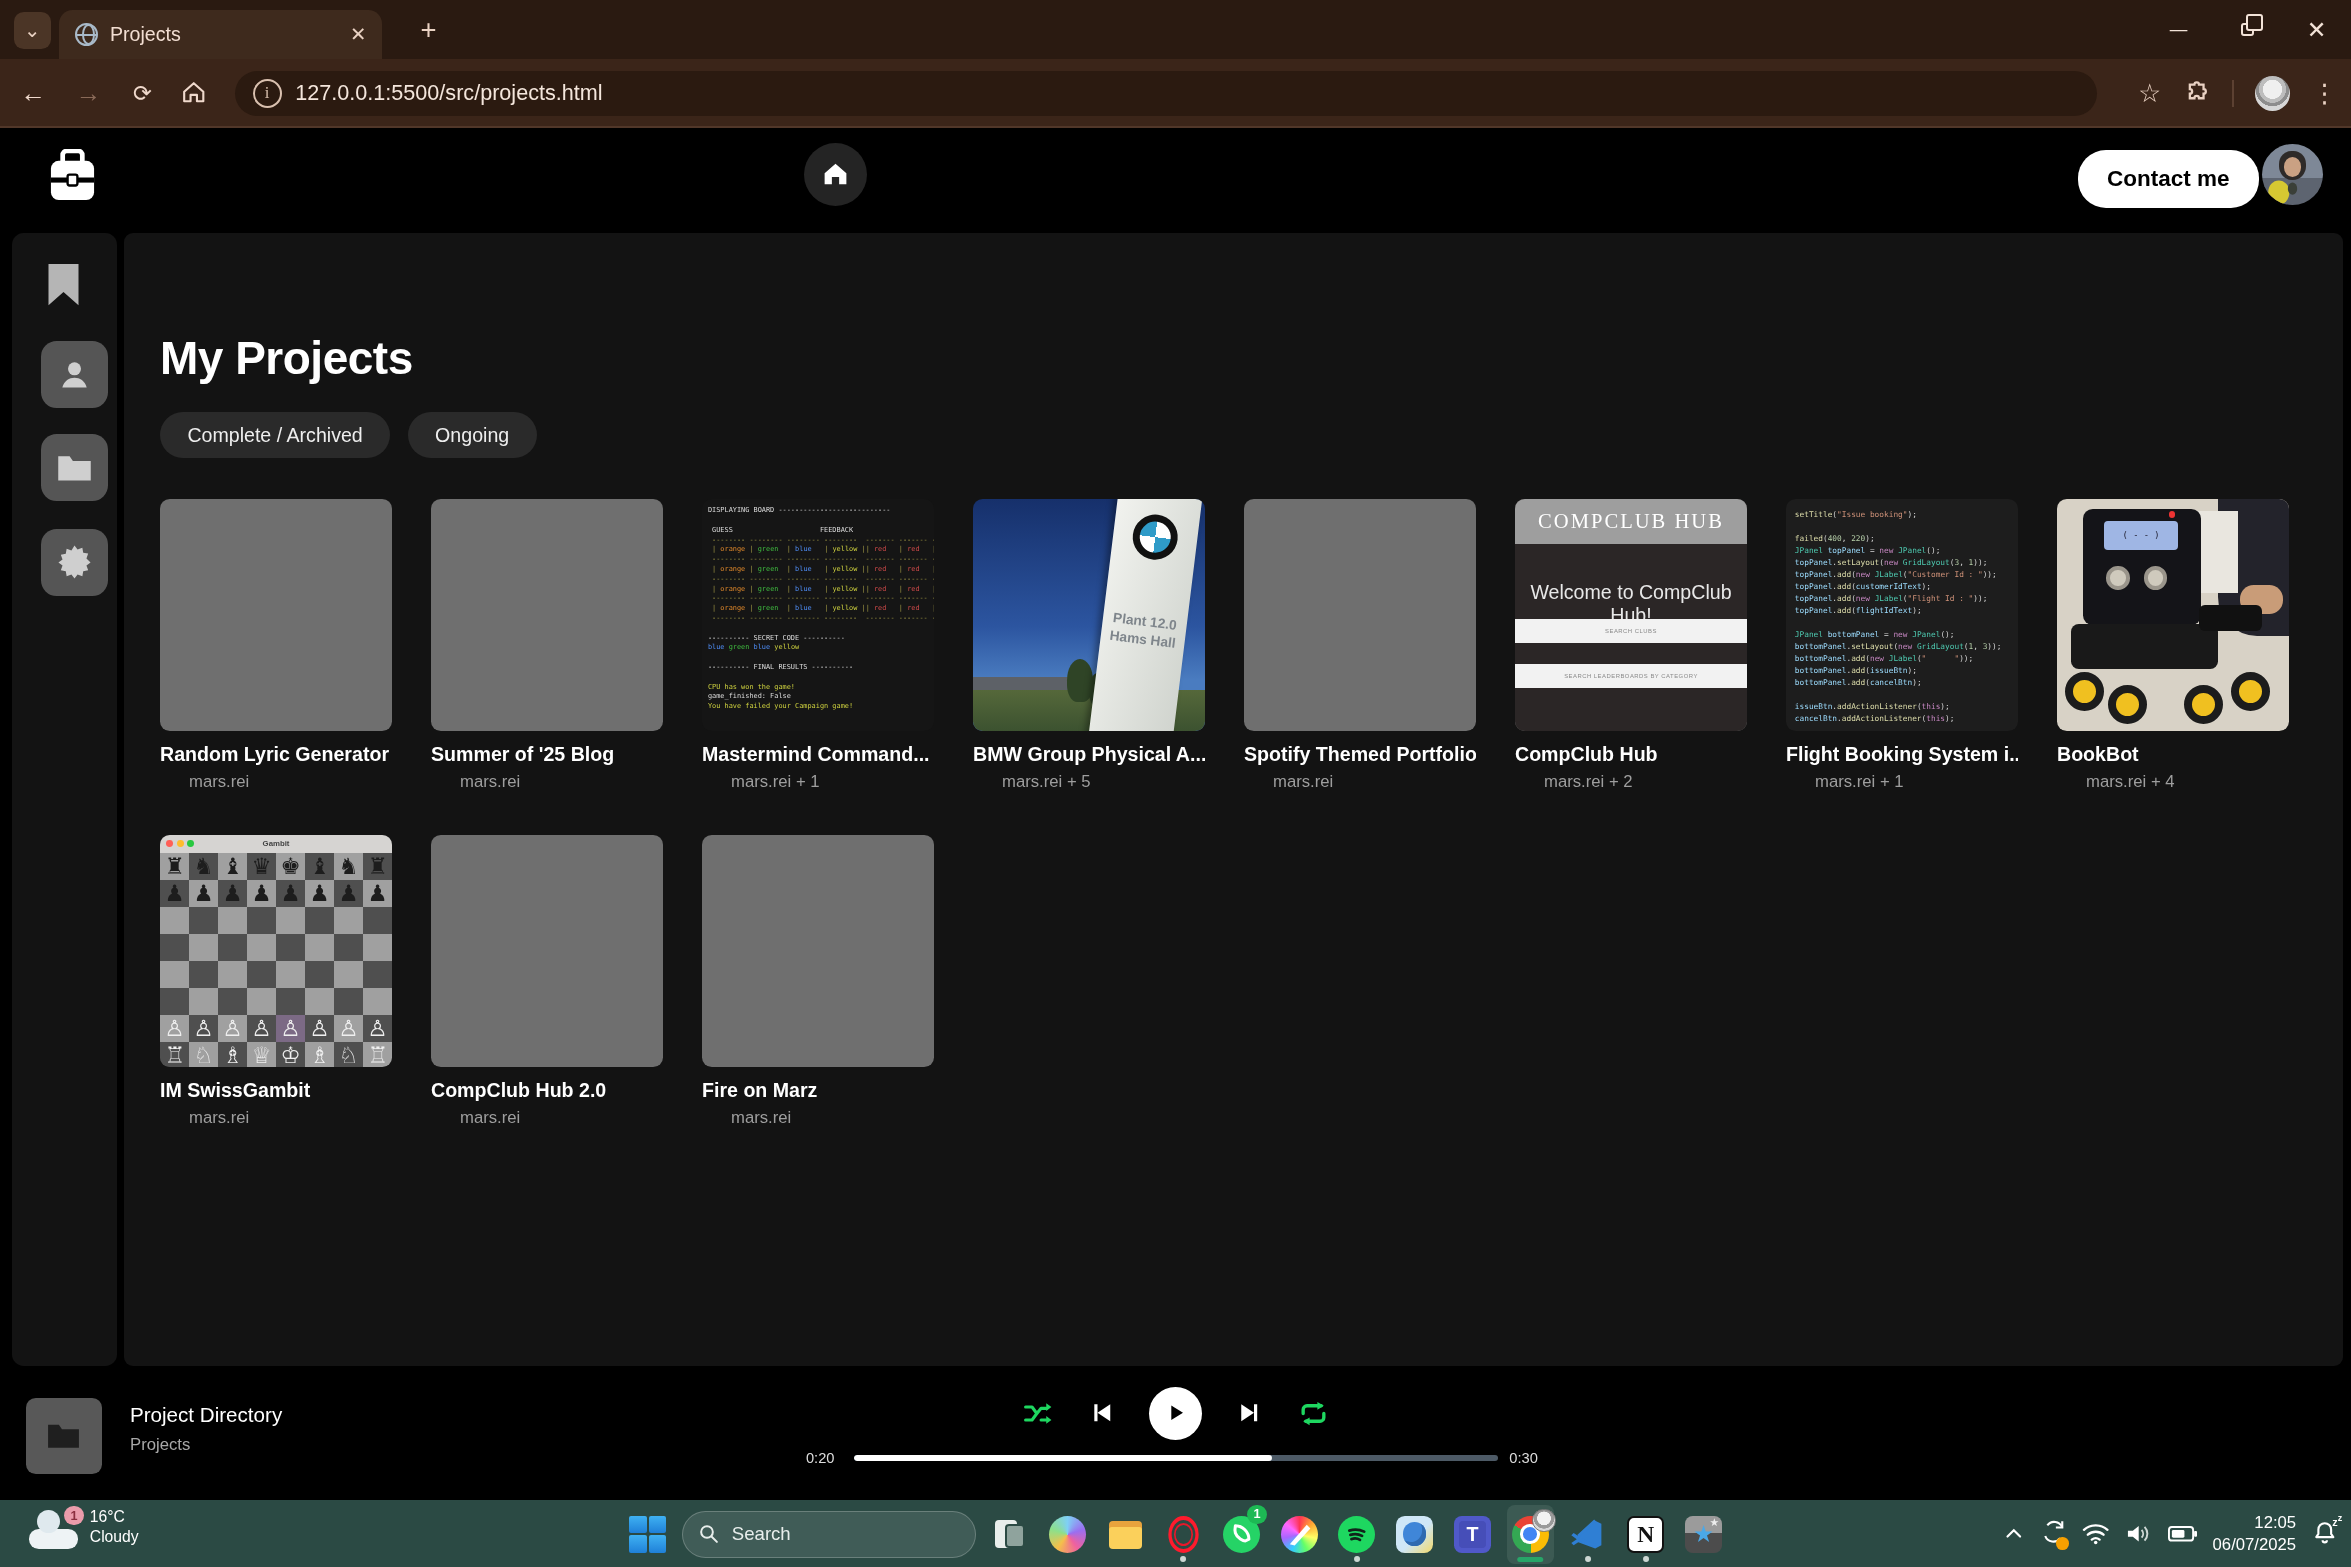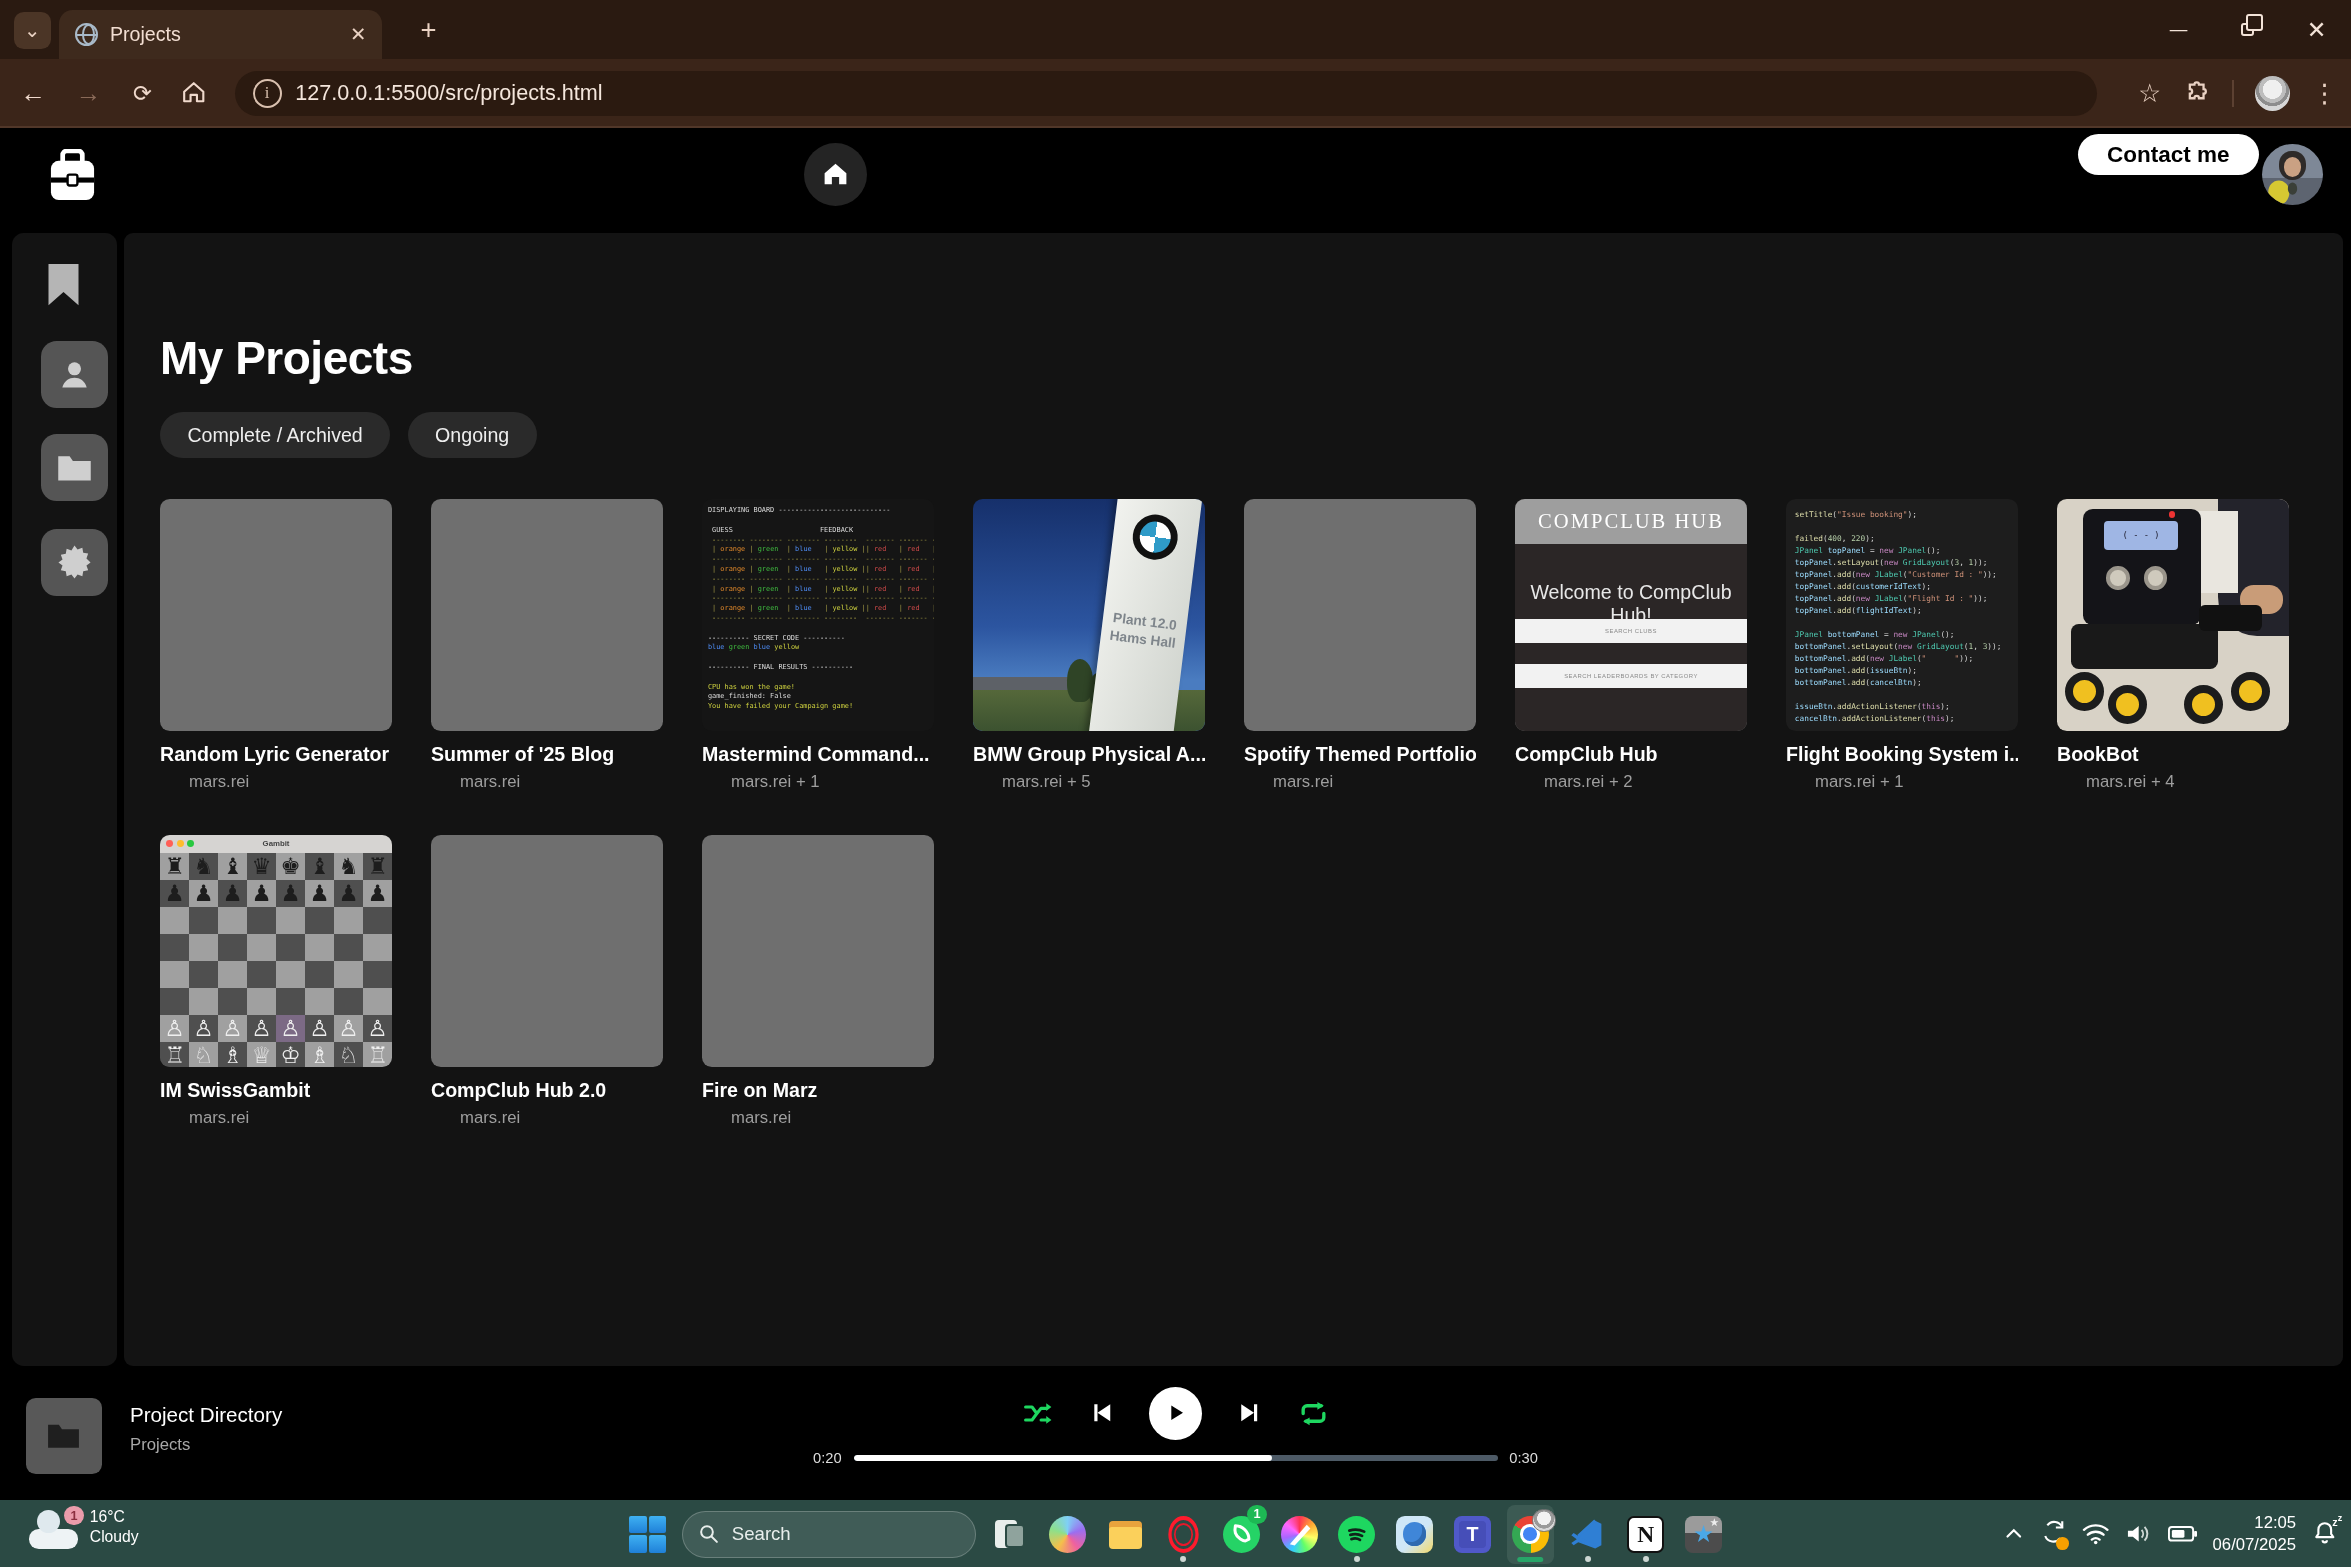--- a/index.html
+++ b/index.html
@@ -41,21 +41,21 @@
     background: radial-gradient(circle at 50% 38%, #efefef 0 34%, #bdbdbd 35% 48%, #8d8d8d 49% 60%, #d7d7d7 61%); }
 
   
   .site-header { position:absolute; left:0; top:129px; width:2351px; height:98px; background:#000; }
   .brand-case { position:absolute; left:47px; top:19.6px; }
   .home-btn { position:absolute; left:804px; top:13.7px; width:63px; height:63px; border-radius:50%; background:#242424;
     display:flex; align-items:center; justify-content:center; }
   .search-pill { position:absolute; left:888px; top:12.7px; width:676px; height:65px; border-radius:32px; background:#2a2a2a;
     display:flex; align-items:center; padding:0 23.5px; gap:17.6px; }
   .search-pill .ph { color:#b5b5b5; font-size:23.5px; }
-  .contact-btn { position:absolute; left:2078px; top:5px; height:41px; padding:0 29px; background:#fff; border-radius:28px;
+  .contact-btn { position:absolute; left:2078px; top:21px; height:58px; padding:0 29px; background:#fff; border-radius:28px;
     display:flex; align-items:center; color:#000; font-weight:bold; font-size:22.5px; }
   .site-avatar { position:absolute; left:2262px; top:14.7px; width:61px; height:61px; border-radius:50%; overflow:hidden;
     background: linear-gradient(180deg,#7e8897 0 55%, #5d6470 55%); position:absolute; }
   .site-avatar::before { content:""; position:absolute; left:16.7px; top:7.8px; width:27.4px; height:29px; border-radius:45% 45% 48% 48%;
     background:#2e2a28; }
   .site-avatar::after { content:""; position:absolute; left:21.6px; top:13.7px; width:17.6px; height:19.6px; border-radius:50%;
     background:#caa183; box-shadow:0 21.6px 0 -3.9px #3a3f38, -13.7px 25.5px 0 2px #d6c832; }
 
   
   .sidebar { position:absolute; left:11.8px; top:233px; width:105px; height:1133px; background:#131313; border-radius:11.8px; }
@@ -126,21 +126,21 @@
   
   .player { position:absolute; left:0; top:1372px; width:2351px; height:127px; background:#000; }
   .pl-thumb { position:absolute; left:25.5px; top:25.5px; width:76px; height:76px; border-radius:9.8px; background:#585858;
     display:flex; align-items:center; justify-content:center; }
   .pl-title { position:absolute; left:130px; top:31px; color:#fff; font-size:20.6px; }
   .pl-sub { position:absolute; left:130px; top:63px; color:#a8a8a8; font-size:16.7px; }
   .pl-controls { position:absolute; left:0; top:13.7px; width:2351px; display:flex; align-items:center; justify-content:center; gap:35px; height:55px; }
   .play-btn { width:53px; height:53px; border-radius:50%; background:#fff; display:flex; align-items:center; justify-content:center; }
   .pl-progress { position:absolute; left:0; top:78px; width:2351px; display:flex; align-items:center; justify-content:center; gap:11.8px; }
   .pl-time { color:#ddd; font-size:14.7px; width:43px; }
-  .pl-time.r { text-align:left; } .pl-time.l { text-align:right; }
+  .pl-time.r { text-align:left; } .pl-time.l { text-align:center; }
   .pl-bar { width:644px; height:6.9px; border-radius:3.9px; background:#4d5a66; overflow:hidden; }
   .pl-fill { height:100%; background:#fff; border-radius:3.9px; }
 
   
   .taskbar { position:absolute; left:0; top:1500px; width:2351px; height:68px; background:#2b4a44; }
   .tb-weather { position:absolute; left:29px; top:5.9px; display:flex; align-items:center; gap:11.8px; }
   .cloud { position:relative; width:49px; height:33px; margin-top:9.8px; }
   .cloud::before { content:""; position:absolute; left:0; bottom:0; width:49px; height:19.6px; border-radius:9.8px; background:#eef3f5; }
   .cloud::after { content:""; position:absolute; left:7.8px; top:-5.9px; width:23.5px; height:23.5px; border-radius:50%; background:#dfe9ee; }
   .w-badge { position:absolute; right:-5.9px; top:-9.8px; width:19.6px; height:19.6px; border-radius:50%; background:#eb9cab;

